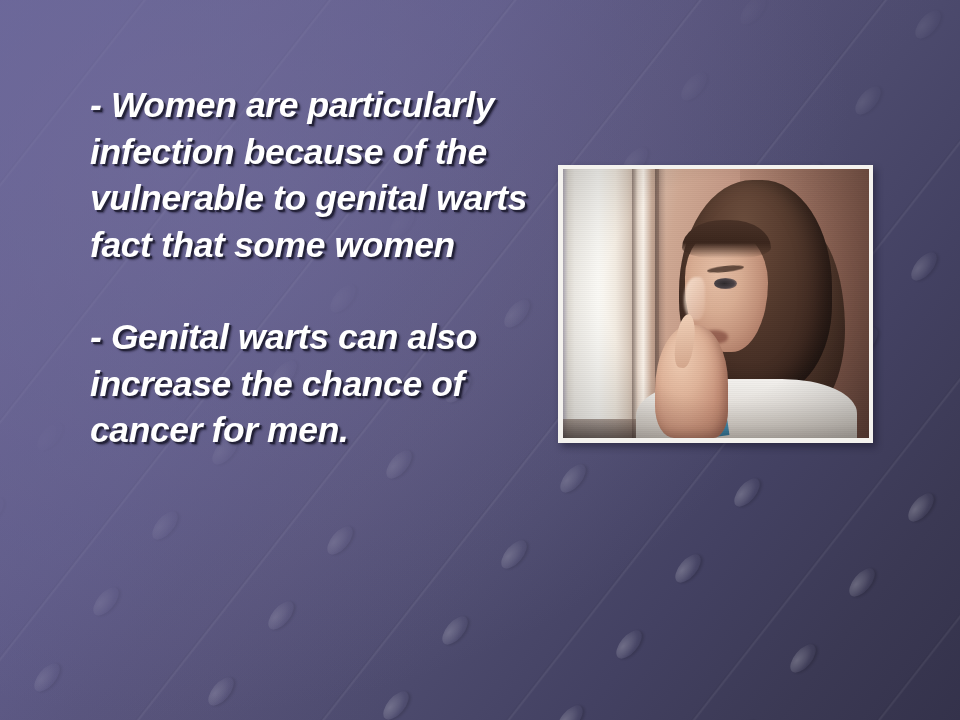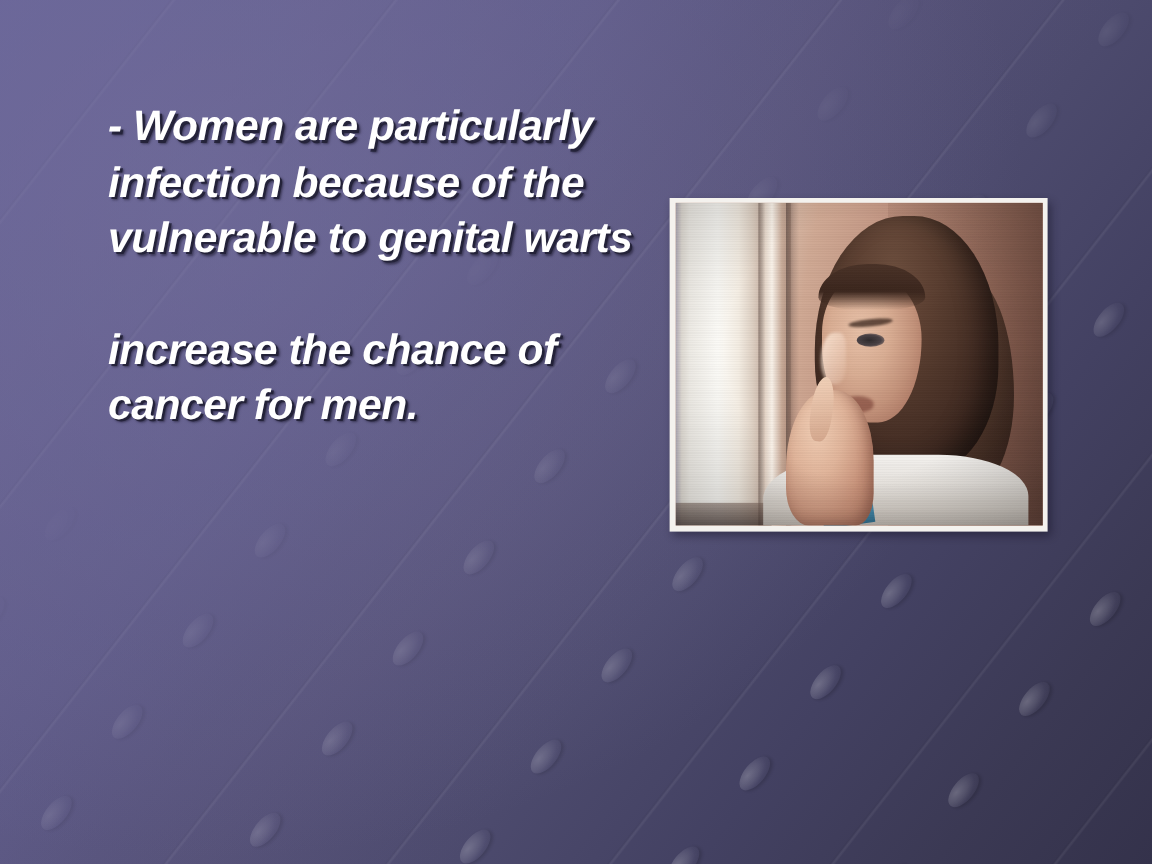--- a/index.html
+++ b/index.html
@@ -389,23 +389,25 @@
       <div class="bead" style="left: 904.192px; top: 498.73px; opacity: 0.9;"></div>
       <div class="bead" style="left: 960.138px; top: 664.266px; opacity: 0.9;"></div>
     </div>
 
   <div id="textblock">
 
     <div class="para">
       <span class="line">- Women are particularly</span>
       <span class="line">infection because of the</span>
       <span class="line">vulnerable to genital warts</span>
+      <span class="line">fact that some women</span>
     </div>
 
     <div class="para">
+      <span class="line">- Genital warts can also</span>
       <span class="line">increase the chance of</span>
       <span class="line">cancer for men.</span>
     </div>
 
   </div>
 
   <div id="photo-frame">
     <div id="photo">
       <div class="ph-wall"></div>
       <div class="ph-darkwall"></div>

